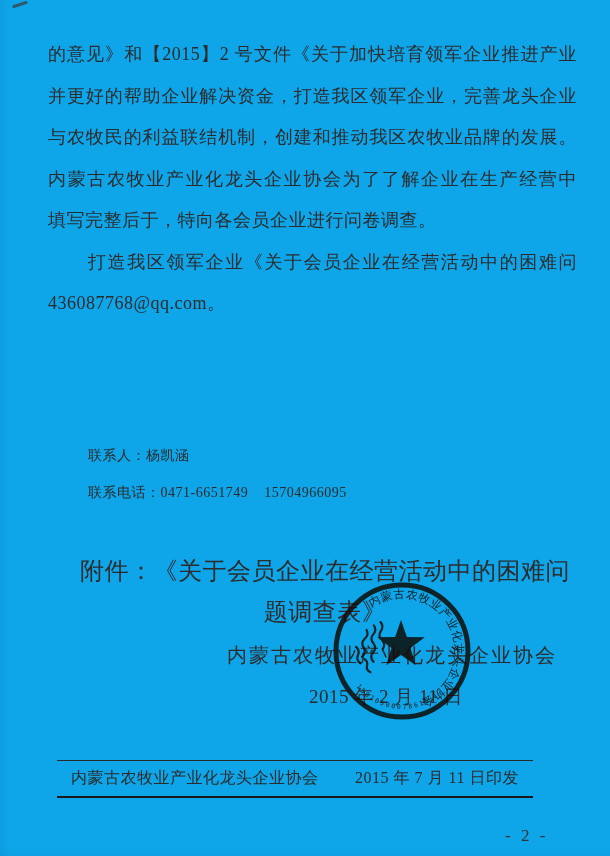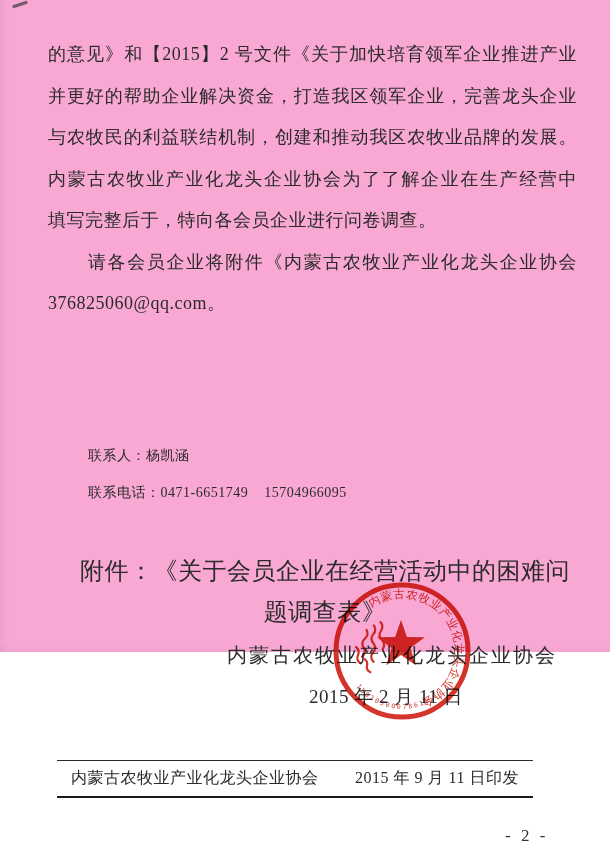--- a/index.html
+++ b/index.html
@@ -4,21 +4,21 @@
 <style>
   html,body{margin:0;padding:0;}
   body{
     width:610px;height:856px;
     background:#ffffff;
     font-family:"Liberation Serif","DejaVu Serif",serif;
     color:#2b2b2b;
     overflow:hidden;
   }
   .page{
-    position:relative;width:610px;height:652px;background:#f9a8d4;
+    position:relative;width:610px;height:856px;background:#0ea5e9;
   }
   
   .page::before{
     content:"";position:absolute;inset:0;pointer-events:none;
     background:linear-gradient(90deg,rgba(0,0,0,0.045),rgba(0,0,0,0) 10px),
                linear-gradient(0deg,rgba(0,0,0,0.03),rgba(0,0,0,0) 8px);
   }
   .speck{
     position:absolute;left:12px;top:3px;width:16px;height:3px;
     background:#3a3a3a;transform:rotate(-18deg);opacity:.7;border-radius:2px;
@@ -76,22 +76,22 @@
 <div class="page">
 
   <div class="speck"></div>
 
   <div class="body-block">
     <div class="line just">的意见》和【2015】2 号文件《关于加快培育领军企业推进产业</div>
     <div class="line just">并更好的帮助企业解决资金，打造我区领军企业，完善龙头企业</div>
     <div class="line just">与农牧民的利益联结机制，创建和推动我区农牧业品牌的发展。</div>
     <div class="line just">内蒙古农牧业产业化龙头企业协会为了了解企业在生产经营中</div>
     <div class="line">填写完整后于，特向各会员企业进行问卷调查。</div>
-    <div class="line just ind2">请各会员企业将附件《内蒙古农牧业产业化龙头企业协会</div>
-    <div class="line">376825060@qq.com。</div>
+    <div class="line just ind2">打造我区领军企业《关于会员企业在经营活动中的困难问</div>
+    <div class="line">436087768@qq.com。</div>
   </div>
 
   <div class="contact-block">
     <div class="line ind2">联系人：杨凯涵</div>
     <div class="line ind2">联系电话：0471-6651749    15704966095</div>
   </div>
 
   <div class="attachment-block">
     <div class="line ind1">附件：《关于会员企业在经营活动中的困难问题调查表》</div>
   </div>
@@ -121,19 +121,19 @@
       <path d="M42 48 q4 4 1 9 q-3 5 2 9 q4 4 1 9 q-3 5 2 9" transform="rotate(10 42 70)"></path>
       <path d="M51 45 q4 4 1 9 q-3 5 2 9 q4 4 1 9" transform="rotate(4 51 66)"></path>
       <path d="M28 70 q4 3 2 8 q-2 5 2 8"></path>
       <path d="M38 82 q3 3 1 7 q-2 4 2 7" transform="rotate(-12 38 89)"></path>
     </g>
   </svg>
 
   <div class="footer-rule-top"></div>
   <div class="footer-row">
     <span>内蒙古农牧业产业化龙头企业协会</span>
-    <span>2015 年 9 月 11 日印发</span>
+    <span>2015 年 7 月 11 日印发</span>
   </div>
   <div class="footer-rule-bottom"></div>
 
   <div class="page-num">- 2 -</div>
 
 </div>
 
 </body></html>

